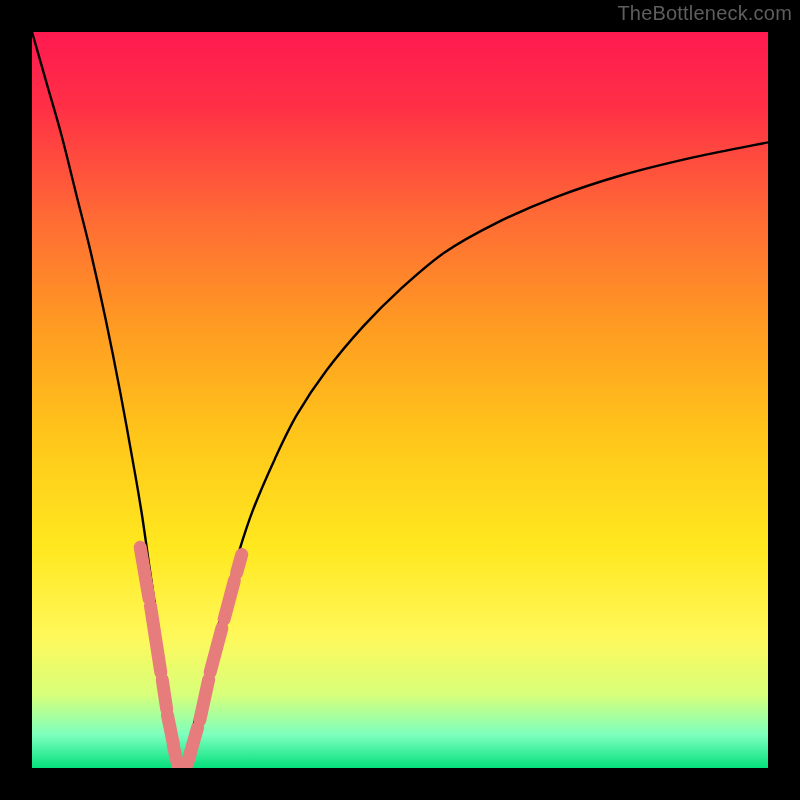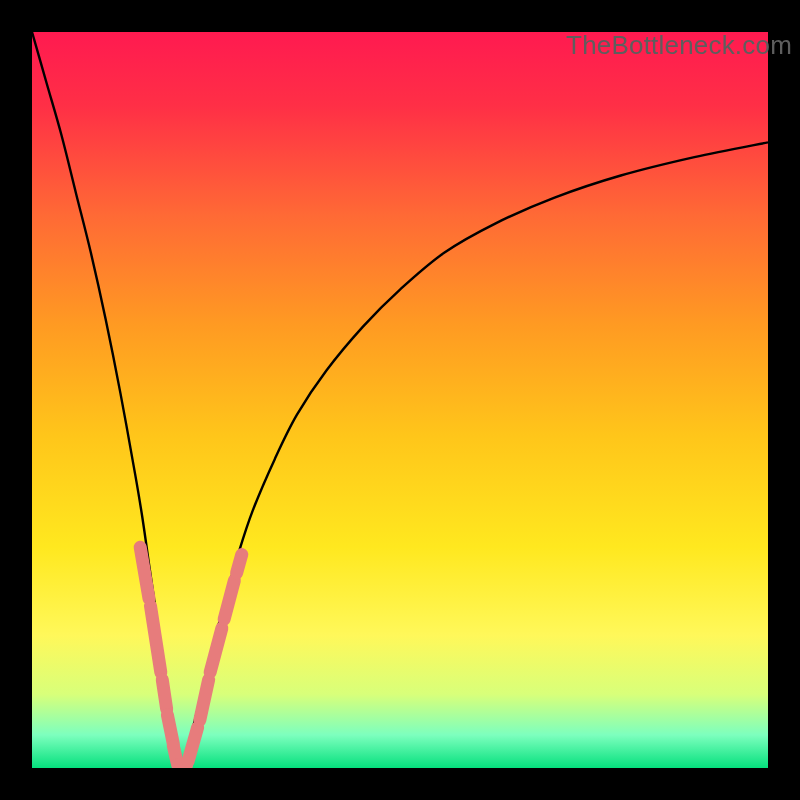--- a/index.html
+++ b/index.html
@@ -24,24 +24,23 @@
     left: 0;
     top: 0;
     width: 736px;
     height: 736px;
   }
   .watermark {
     position: absolute;
     top: 2px;
     right: 8px;
     color: #5e5e5e;
-    font-size: 26px;
+    font-size: 20px;
     letter-spacing: 0.2px;
     font-weight: 500;
-    margin-top: 28px;
   }
 </style>
 </head>
 <body>
 
 <div class="frame">
   <svg class="plot" viewBox="0 0 736 736" preserveAspectRatio="none">
     <defs>
       <linearGradient id="bg-grad" x1="0" y1="0" x2="0" y2="1">
           <stop offset="0%" stop-color="#ff1a50"></stop>

